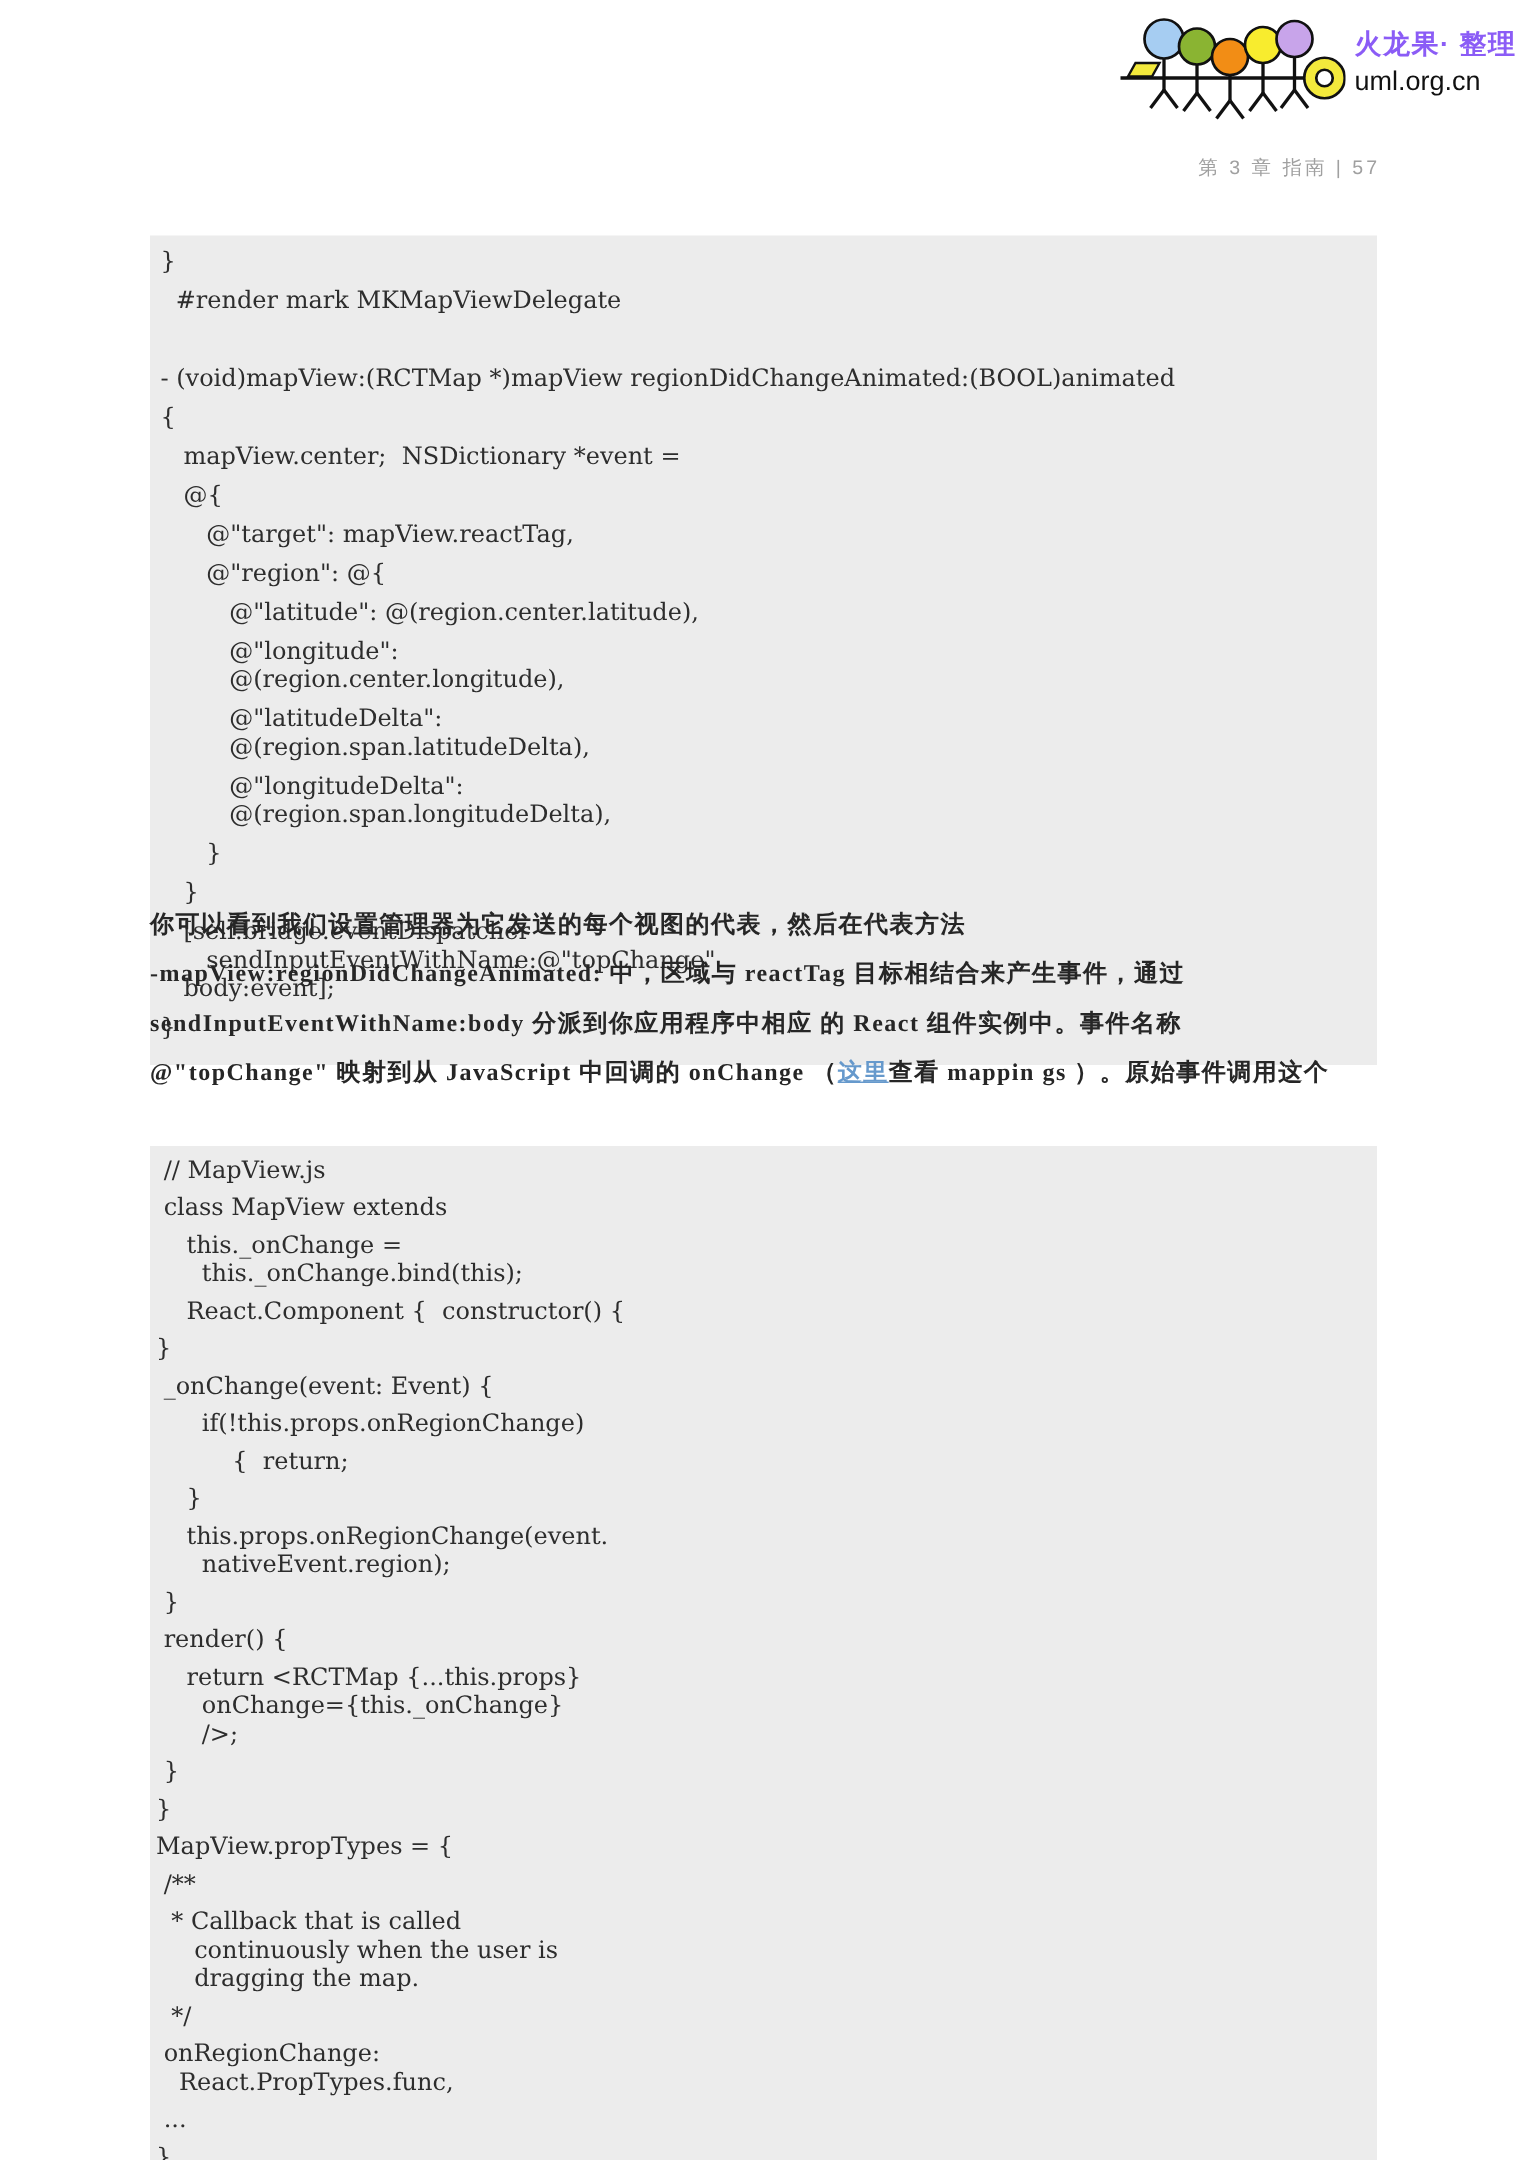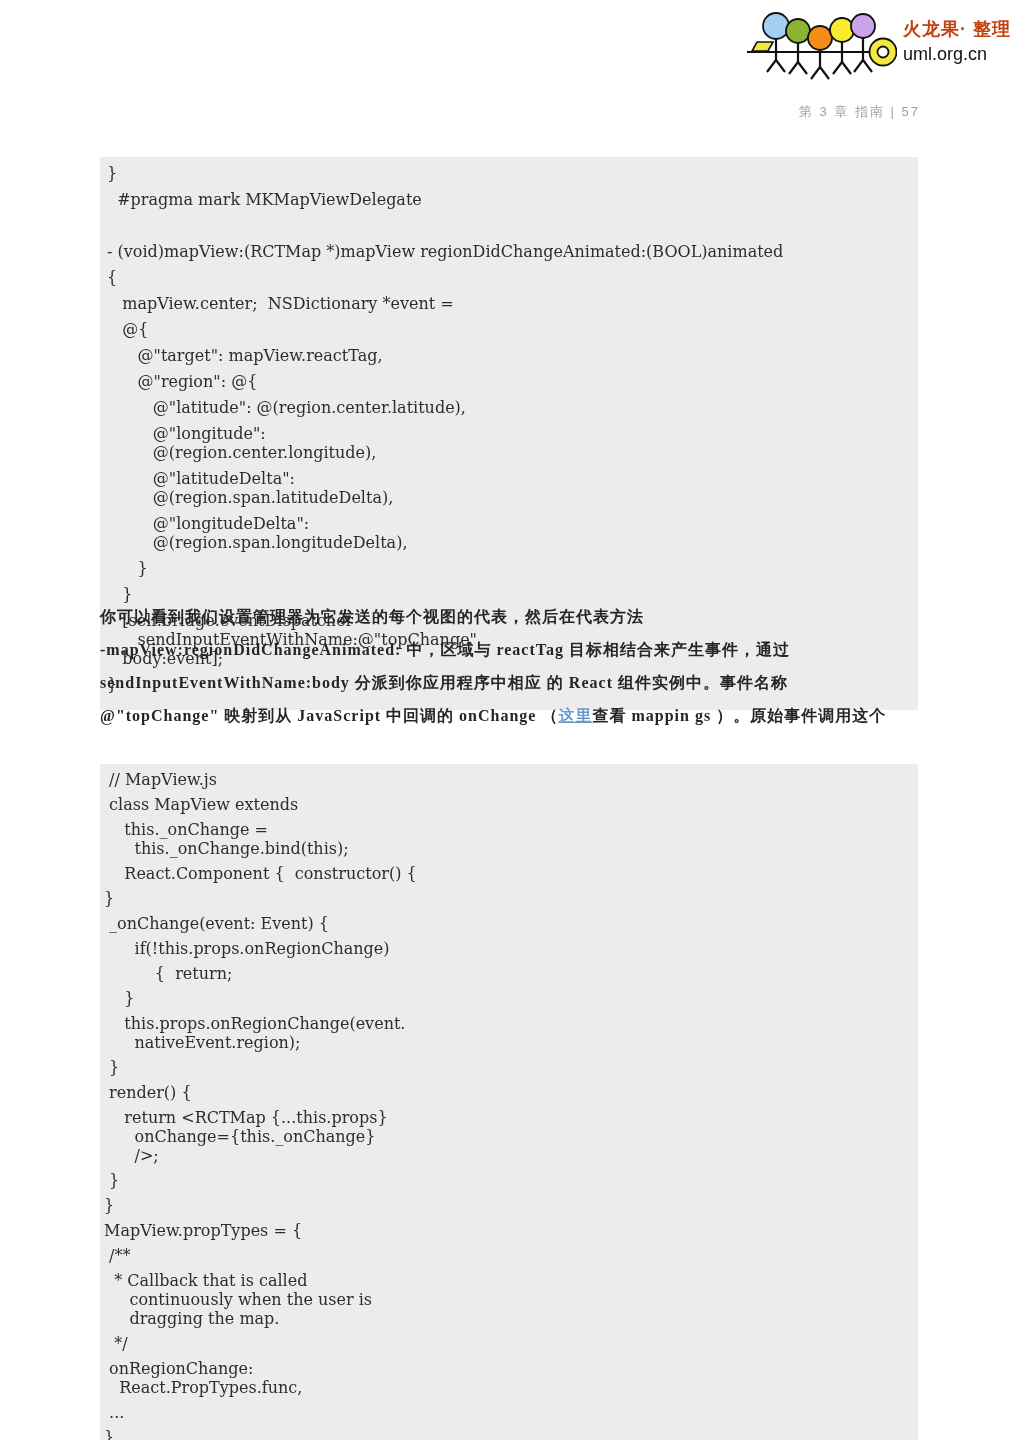--- a/index.html
+++ b/index.html
@@ -9,21 +9,21 @@
     position: relative;
     overflow: hidden;
     font-family: "Liberation Sans", sans-serif;
   }
   .page { position: absolute; inset: 0; width: 1018px; height: 1440px; }
 
   
   .logo-graphic { position: absolute; left: 745px; top: 12px; width: 152px; height: 78px; }
   .logo-text { position: absolute; left: 903px; top: 17px; width: 115px; }
   .logo-brand {
-    font-size: 18px; font-weight: bold; color: #c2410c;
+    font-size: 18px; font-weight: bold; color: #8b5cf6;
     letter-spacing: 1px; white-space: nowrap;
     font-family: "Liberation Sans", sans-serif;
   }
   .logo-site {
     font-size: 18px; color: #111; margin-top: 3px; white-space: nowrap;
     font-family: "Liberation Sans", sans-serif;
   }
 
   
   .page-info {
@@ -95,21 +95,21 @@
 
   <div class="logo-text">
     <div class="logo-brand">火龙果· 整理</div>
     <div class="logo-site">uml.org.cn</div>
   </div>
 
   <div class="page-info">第 3 章 指南 | 57</div>
 
   <div class="codeblock" id="code-block-1">
       <div class="code-entry">}</div>
-      <div class="code-entry">  #pragma mark MKMapViewDelegate</div>
+      <div class="code-entry">  #render mark MKMapViewDelegate</div>
       <div class="code-entry">&nbsp;</div>
       <div class="code-entry">- (void)mapView:(RCTMap *)mapView regionDidChangeAnimated:(BOOL)animated</div>
       <div class="code-entry">{</div>
       <div class="code-entry">   mapView.center;  NSDictionary *event =</div>
       <div class="code-entry">   @{</div>
       <div class="code-entry">      @"target": mapView.reactTag,</div>
       <div class="code-entry">      @"region": @{</div>
       <div class="code-entry">         @"latitude": @(region.center.latitude),</div>
       <div class="code-entry">         @"longitude":
          @(region.center.longitude),</div>

